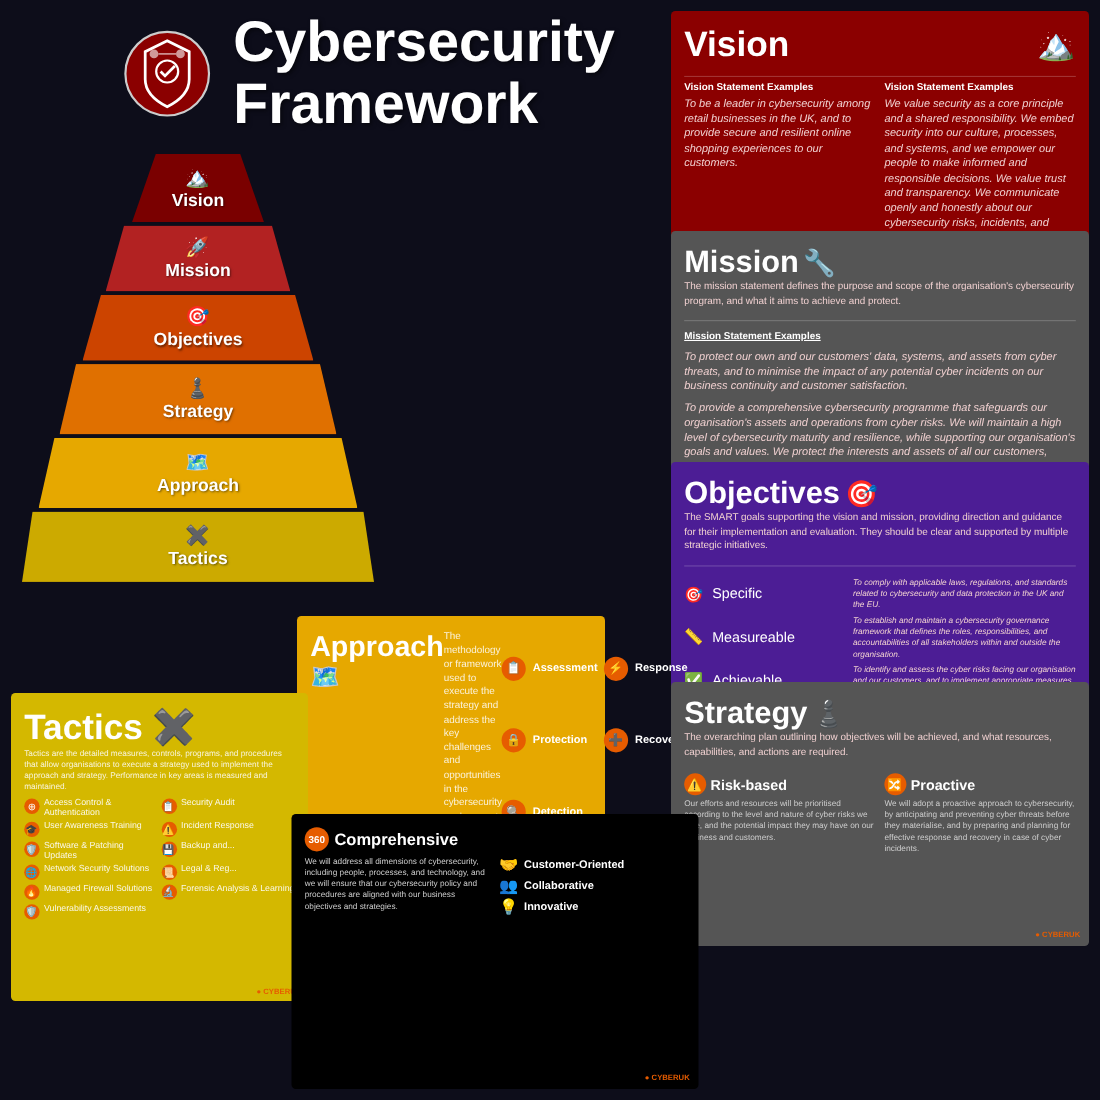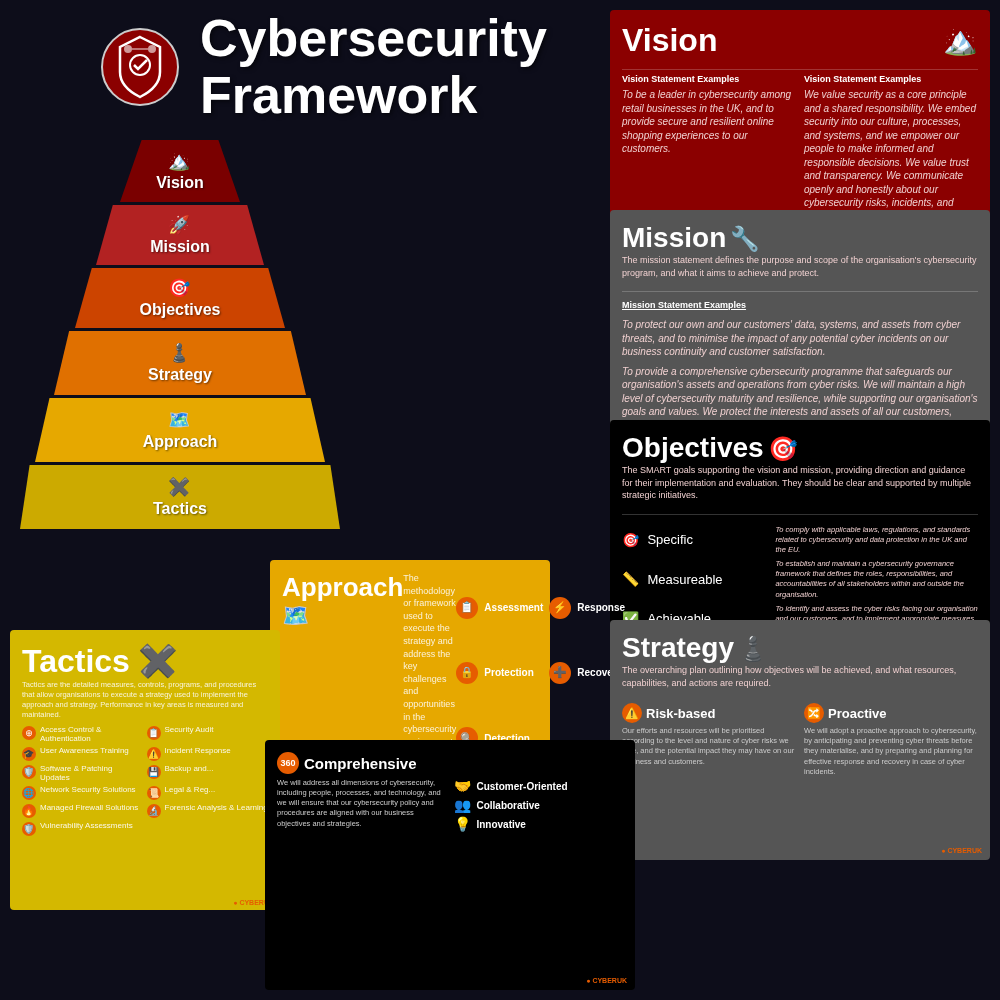--- a/index.html
+++ b/index.html
@@ -16,21 +16,21 @@
     .bg {
       position: absolute;
       inset: 0;
       background: #0d0d1a;
     }
 
     
     .title-area {
       position: absolute;
       top: 10px;
-      left: 100px;
+      left: 112px;
       display: flex;
       align-items: center;
       gap: 20px;
     }
 
     .shield-icon {
       width: 80px;
       height: 80px;
     }
 
@@ -154,21 +154,21 @@
     }
 
     .mission-card .card-title { font-size: 28px; }
 
     
     .objectives-card {
       top: 420px;
       right: 10px;
       width: 380px;
       height: 310px;
-      background: #000000;
+      background: #4c1d95;
       display: flex;
       flex-direction: column;
     }
 
     .objectives-card .card-title { font-size: 28px; }
 
     
     .strategy-card {
       top: 620px;
       right: 10px;

